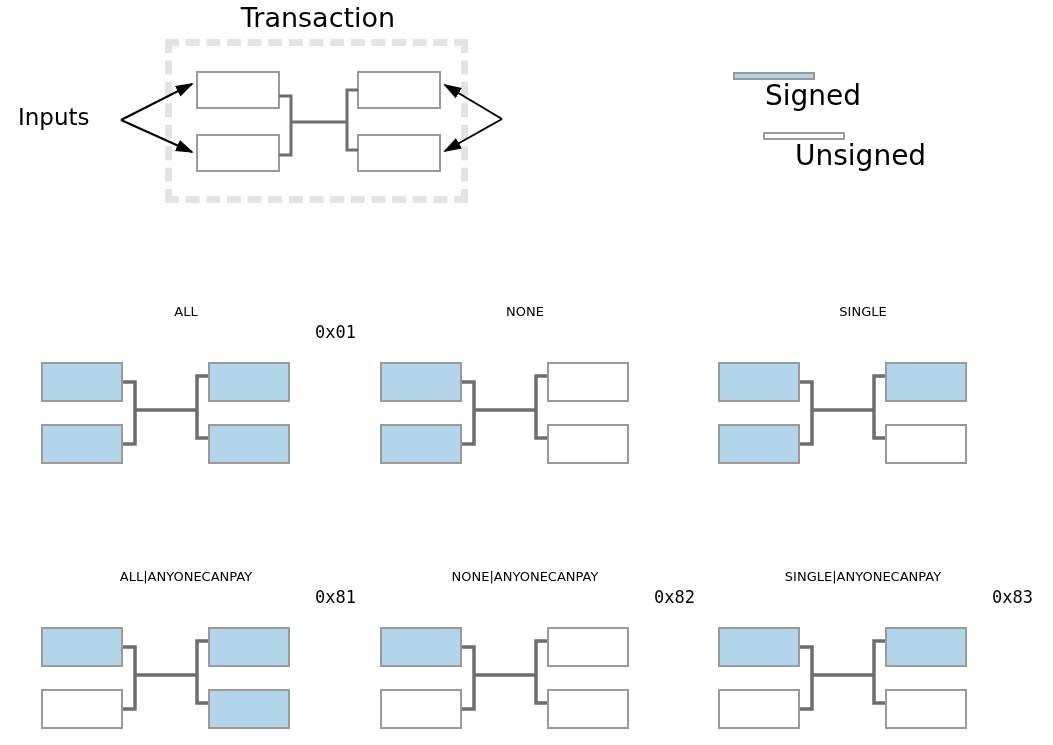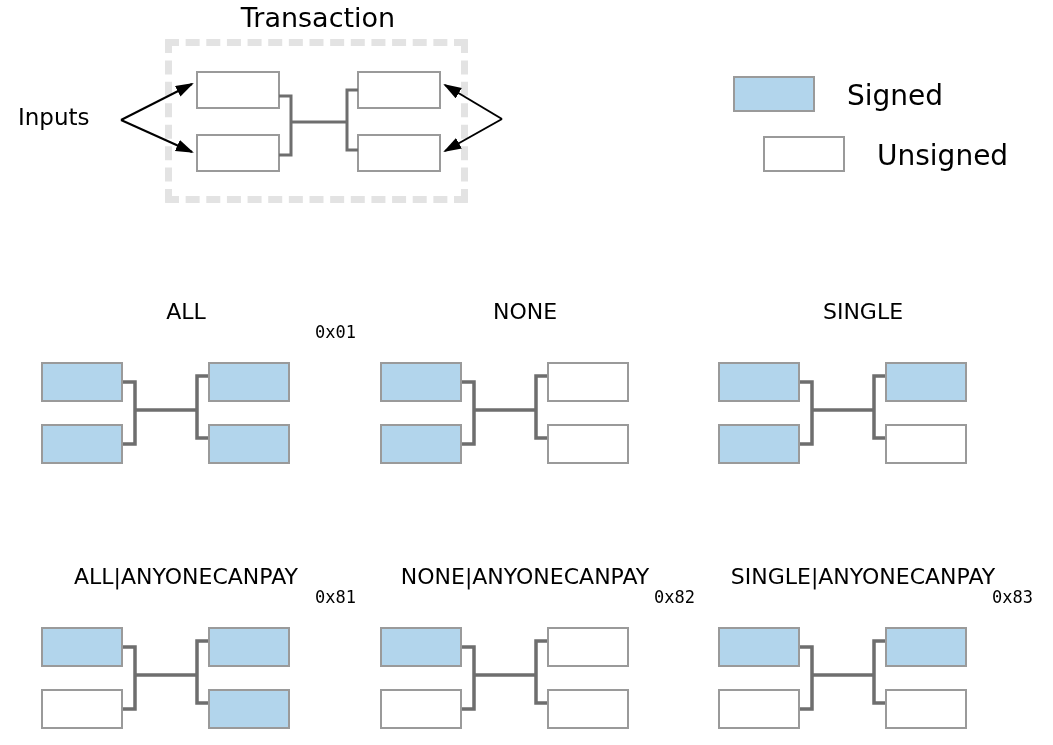--- a/index.html
+++ b/index.html
@@ -80,21 +80,22 @@
     left: 733px;
     top: 72px;
     width: 300px;
     height: 110px;
   }
   .legend-row {
     position: absolute;
     left: 0;
     height: 40px;
     display: flex;
-    align-items: flex-end;
+    align-items: flex-start;
+    flex-direction: column;
   }
   #legend-row-signed { top: 0px; }
   #legend-row-unsigned { top: 60px; margin-left: 30px; }
   .legend-swatch {
     width: 82px;
     height: 36px;
     box-sizing: border-box;
     border: 2px solid #9a9a9a;
   }
   .legend-swatch.signed { background: #b2d5ec; }
@@ -111,21 +112,21 @@
     position: absolute;
     width: 340px;
     height: 180px;
   }
   .diagram-title {
     position: absolute;
     left: 0;
     top: 0;
     width: 340px;
     text-align: center;
-    font-size: 22px;
+    font-size: 13px;
     line-height: 23px;
     white-space: nowrap;
   }
   .diagram-code {
     position: absolute;
     left: 0;
     top: 22px;
     width: 340px;
     text-align: right;
     font-family: "DejaVu Sans Mono", monospace;

